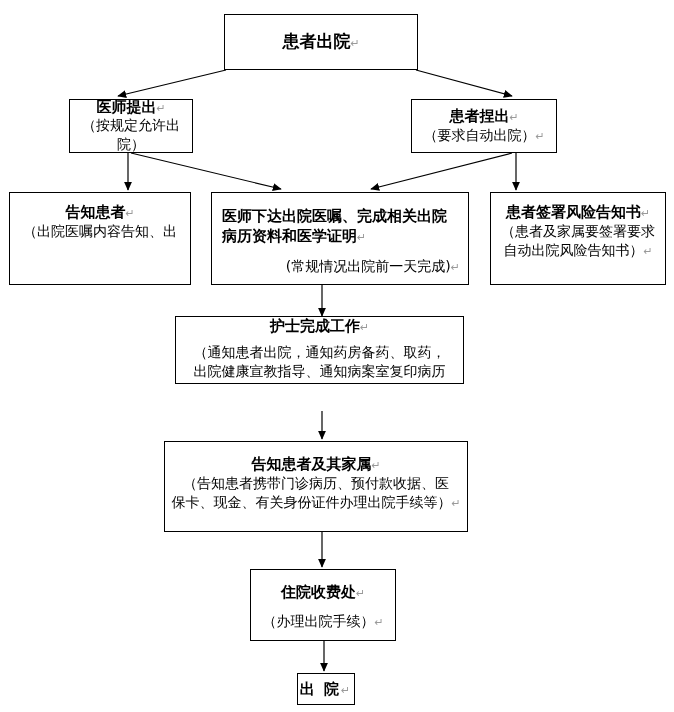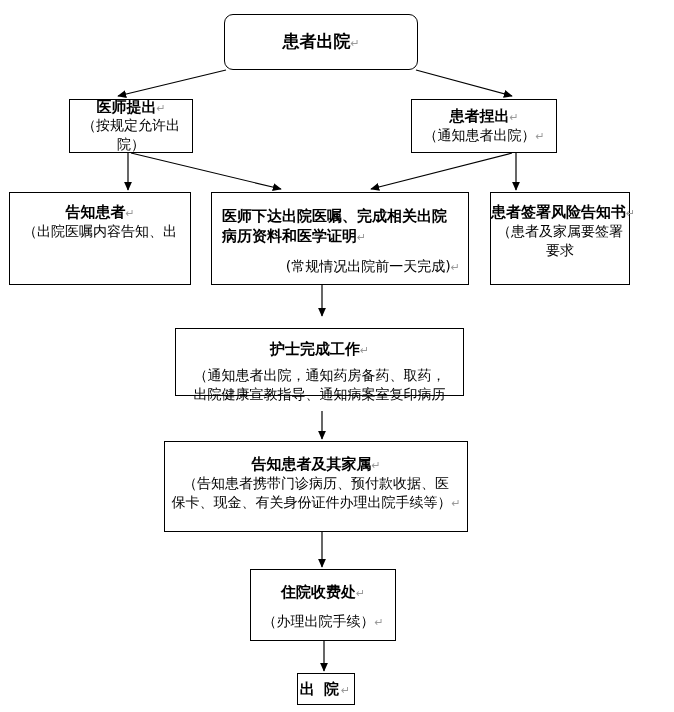--- a/index.html
+++ b/index.html
@@ -42,39 +42,39 @@
     white-space: nowrap;
   }
   .node .sub {
     font-size: 14px;
     line-height: 1.35;
     text-align: center;
   }
   .node .sub .ln { display: block; }
 
   
-  #n-top { left: 224px; top: 14px; width: 194px; height: 56px; border-radius: 9px; }
+  #n-top { left: 224px; top: 14px; width: 194px; height: 56px; }
   #n-top .title { font-size: 17px; }
 
   
   #n-doctor  { left: 69px;  top: 99px;  width: 124px; height: 54px; }
   #n-patient { left: 411px; top: 99px;  width: 146px; height: 54px; }
   #n-doctor .title, #n-patient .title { font-size: 15px; }
   #n-doctor .sub, #n-patient .sub { font-size: 14px; }
 
   
   #n-inform  { left: 9px;   top: 192px; width: 182px; height: 93px; justify-content: flex-start; padding-top: 10px; }
   #n-orders  { left: 211px; top: 192px; width: 258px; height: 93px; justify-content: flex-start; padding: 14px 8px 0 10px; align-items: flex-end; }
-  #n-risk    { left: 490px; top: 192px; width: 140px; height: 93px; justify-content: flex-start; padding-top: 10px; }
+  #n-risk    { left: 490px; top: 192px; width: 176px; height: 93px; justify-content: flex-start; padding-top: 10px; }
 
   #n-orders .title { text-align: left; white-space: normal; font-size: 15px; line-height: 1.3; }
   #n-orders .sub   { text-align: left; font-size: 14px; margin-top: 11px; }
 
   
-  #n-nurse   { left: 175px; top: 328px; width: 289px; height: 68px; justify-content: flex-start; padding-top: 11px; }
+  #n-nurse   { left: 175px; top: 316px; width: 289px; height: 68px; justify-content: flex-start; }
   #n-nurse .sub { margin-top: 7px; }
 
   
   #n-family  { left: 164px; top: 441px; width: 304px; height: 91px; justify-content: flex-start; padding-top: 13px; }
   #n-family .sub { margin-top: 0; }
 
   
   #n-cashier { left: 250px; top: 569px; width: 146px; height: 72px; justify-content: flex-start; padding-top: 13px; }
   #n-cashier .sub { margin-top: 10px; }
 
@@ -129,21 +129,21 @@
   <div class="node" id="n-doctor">
     <div class="title"><span>医师提出</span><span class="pilcrow">↵</span></div>
     <div class="sub">
       <span class="ln">（按规定允许出院）</span>
     </div>
   </div>
 
   <div class="node" id="n-patient">
     <div class="title"><span>患者捏出</span><span class="pilcrow">↵</span></div>
     <div class="sub">
-      <span class="ln"><span>（通知患者出院）</span><span class="pilcrow">↵</span></span>
+      <span class="ln"><span>（要求自动出院）</span><span class="pilcrow">↵</span></span>
     </div>
   </div>
 
   <div class="node" id="n-inform">
     <div class="title"><span>告知患者</span><span class="pilcrow">↵</span></div>
     <div class="sub">
       <span class="ln">（出院医嘱内容告知、出</span>
     </div>
   </div>
 
@@ -154,20 +154,21 @@
     </div>
     <div class="sub">
       <span class="ln"><span>(常规情况出院前一天完成)</span><span class="pilcrow">↵</span></span>
     </div>
   </div>
 
   <div class="node" id="n-risk">
     <div class="title"><span>患者签署风险告知书</span><span class="pilcrow">↵</span></div>
     <div class="sub">
       <span class="ln">（患者及家属要签署要求</span>
+      <span class="ln"><span>自动出院风险告知书）</span><span class="pilcrow">↵</span></span>
     </div>
   </div>
 
   <div class="node" id="n-nurse">
     <div class="title"><span>护士完成工作</span><span class="pilcrow">↵</span></div>
     <div class="sub">
       <span class="ln">（通知患者出院，通知药房备药、取药，</span>
       <span class="ln">出院健康宣教指导、通知病案室复印病历</span>
     </div>
   </div>

